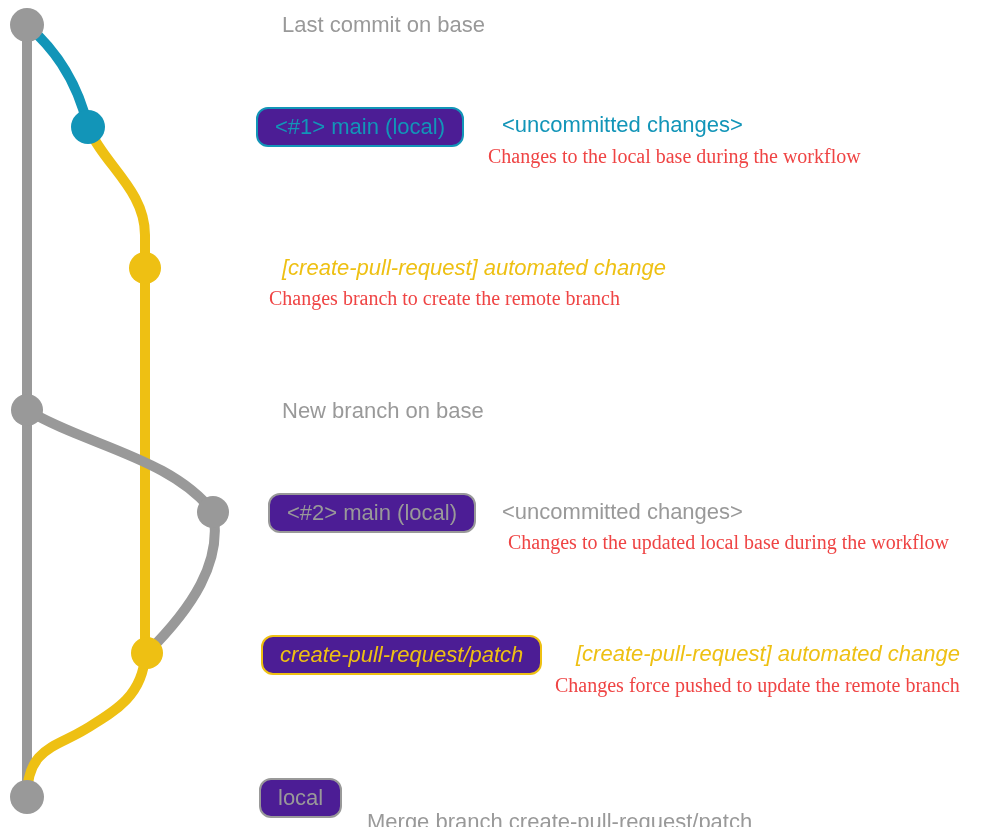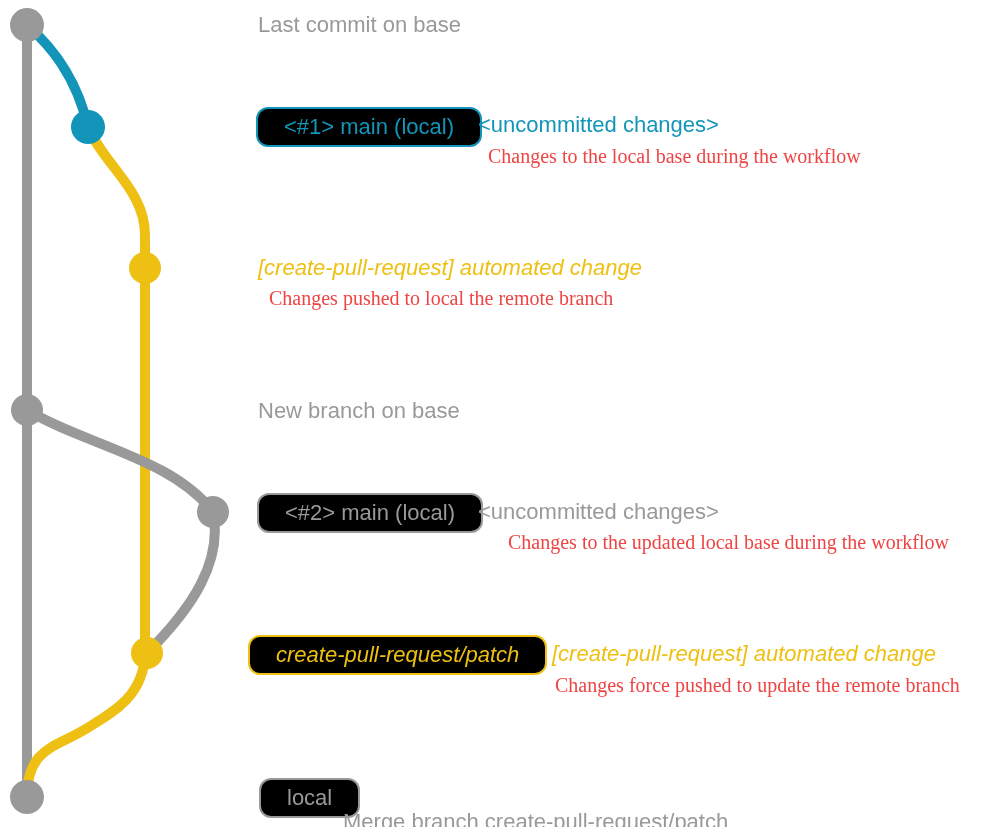--- a/index.html
+++ b/index.html
@@ -9,25 +9,25 @@
     font-family:"Liberation Sans", sans-serif;
   }
   svg { position:absolute; left:0; top:0; }
   .stroke-gray   { stroke:var(--gray);   fill:none; stroke-width:10; stroke-linecap:round; }
   .stroke-teal   { stroke:var(--teal);   fill:none; stroke-width:10; stroke-linecap:round; }
   .stroke-yellow { stroke:var(--yellow); fill:none; stroke-width:10; stroke-linecap:round; }
   .dot-gray   { fill:var(--gray); }
   .dot-teal   { fill:var(--teal); }
   .dot-yellow { fill:var(--yellow); }
 
-  .txt  { position:absolute; white-space:nowrap; font-size:22px; }
+  .txt  { position:absolute; white-space:nowrap; font-size:22px;margin-left:24px; }
   .badge {
     position:absolute; white-space:nowrap; font-size:22px;
-    border:2px solid; border-radius:12px; padding:5px 26px; line-height:1.2;
-    background:#000000;
+    border:2px solid; border-radius:12px; padding:5px 17px; line-height:1.2;
+    background:#4c1d95;
   }
   .desc {
     position:absolute; white-space:nowrap;
     font-family:"Liberation Serif", serif; font-size:20px; color:#ef4444;
   }
   .c-gray   { color:var(--gray);   border-color:var(--gray); }
   .c-teal   { color:var(--teal);   border-color:var(--teal); }
   .c-yellow { color:var(--yellow); border-color:var(--yellow);font-style:italic; }
 </style>
 </head>
@@ -56,26 +56,26 @@
   <circle cx="27" cy="797" r="17" class="dot-gray"></circle>
 </svg>
 
 <div class="txt c-gray" style="left:258px; top:12px">Last commit on base</div>
 
 <div class="badge c-teal" style="left:256px; top:107px">&lt;#1&gt; main (local)</div>
 <div class="txt c-teal" style="left:478px; top:112px">&lt;uncommitted changes&gt;</div>
 <div class="desc" style="left:488px; top:145px">Changes to the local base during the workflow</div>
 
 <div class="txt c-yellow" style="left:258px; top:255px">[create-pull-request] automated change</div>
-<div class="desc" style="left:269px; top:287px">Changes pushed to local the remote branch</div>
+<div class="desc" style="left:269px; top:287px">Changes branch to create the remote branch</div>
 
 <div class="txt c-gray" style="left:258px; top:398px">New branch on base</div>
 
-<div class="badge c-gray" style="left:257px; top:493px">&lt;#2&gt; main (local)</div>
+<div class="badge c-gray" style="left:268px; top:493px">&lt;#2&gt; main (local)</div>
 <div class="txt c-gray" style="left:478px; top:499px">&lt;uncommitted changes&gt;</div>
 <div class="desc" style="left:508px; top:531px">Changes to the updated local base during the workflow</div>
 
-<div class="badge c-yellow" style="left:248px; top:635px">create-pull-request/patch</div>
+<div class="badge c-yellow" style="left:261px; top:635px">create-pull-request/patch</div>
 <div class="txt c-yellow" style="left:552px; top:641px">[create-pull-request] automated change</div>
 <div class="desc" style="left:555px; top:674px">Changes force pushed to update the remote branch</div>
 
 <div class="badge c-gray" style="left:259px; top:778px">local</div>
 <div class="txt c-gray" style="left:343px; top:809px">Merge branch create-pull-request/patch</div>
 
 </body></html>

